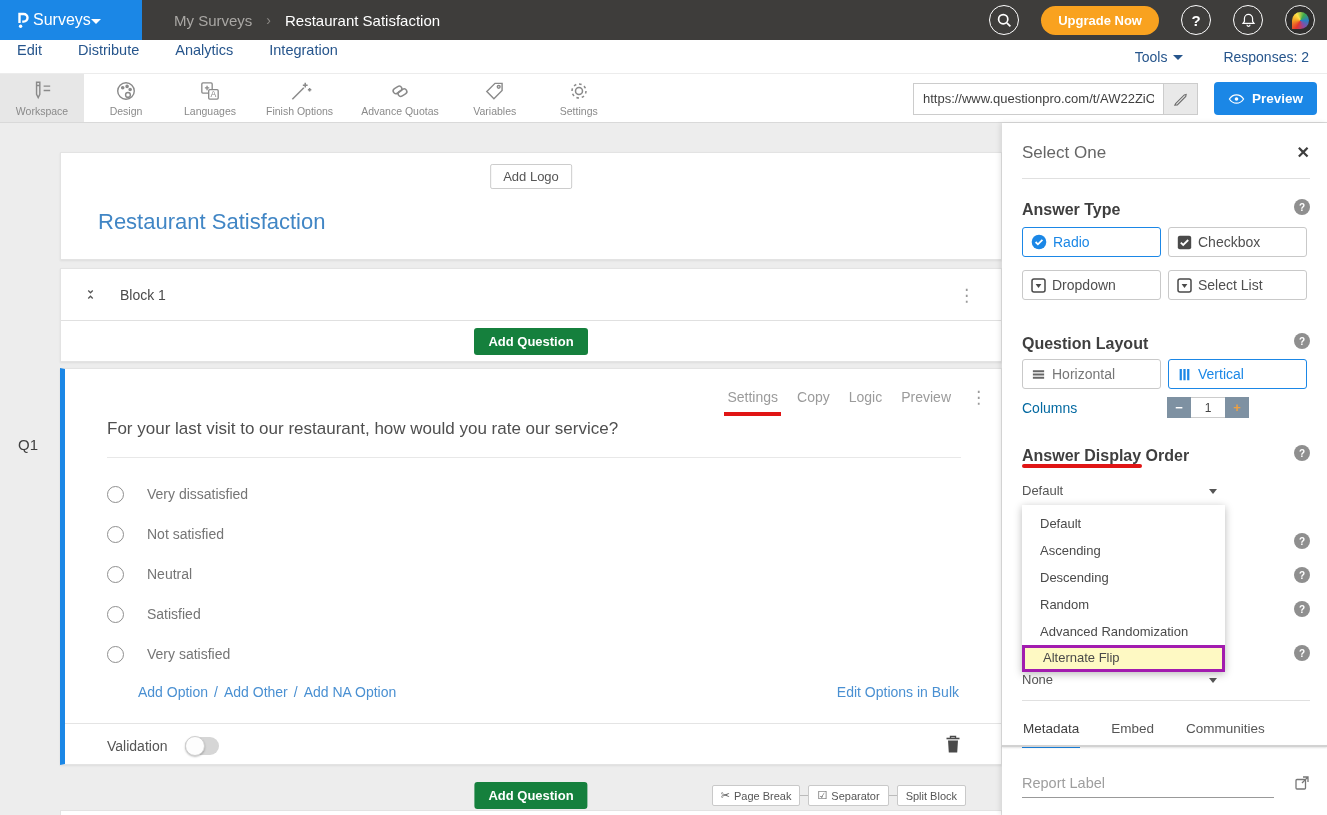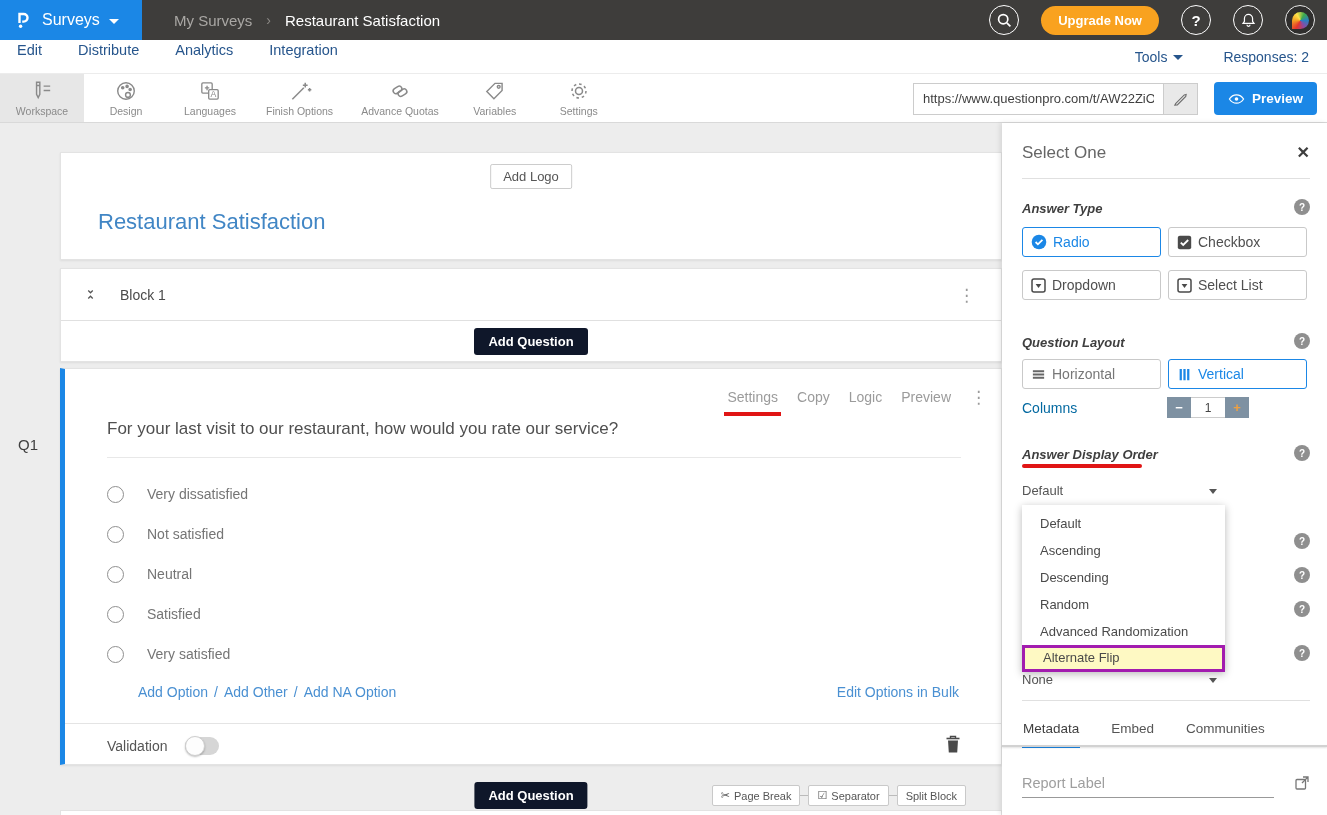--- a/index.html
+++ b/index.html
@@ -4,21 +4,21 @@
 <style>
   * { margin:0; padding:0; box-sizing:border-box; }
   html,body { background:#d8d8d8; }
   .root{ position:relative; width:1327px; height:815px; background:#ededed;
          font-family:"Liberation Sans",sans-serif; overflow:hidden; }
 
   
   .topbar{ position:absolute; left:0; top:0; right:0; height:40px; background:#3e3d3b;
            display:flex; align-items:center; }
   .brand{ width:142px; height:40px; background:#1b87e6; display:flex; align-items:center;
-          padding-left:13px; gap:9px; cursor:pointer; }
+          padding-left:13px; cursor:pointer; }
   .brand-label{ color:#fff; font-size:16px; }
   .caret-down{ width:0; height:0; border-left:5px solid transparent; border-right:5px solid transparent;
                border-top:5px solid #fff; display:inline-block; margin-top:2px;}
   .crumbs{ display:flex; align-items:center; gap:14px; margin-left:32px; font-size:15px; }
   .crumb-parent{ color:#a9a7a4; cursor:pointer; }
   .crumb-sep{ color:#8b8985; font-size:14px; }
   .crumb-current{ color:#fff; }
   .topbar-right{ margin-left:auto; display:flex; align-items:center; gap:22px; padding-right:12px; }
   .circle-btn{ width:30px; height:30px; border:1.5px solid #fff; border-radius:50%;
                display:flex; align-items:center; justify-content:center; cursor:pointer;
@@ -66,21 +66,21 @@
                 border:1px solid #ccc; border-radius:2px; padding:4px 12px; font-size:13px; color:#555; cursor:pointer;}
   .survey-title{ position:absolute; left:37px; top:56px; font-size:22px; color:#4186c5; }
 
   .card-block{ top:268px; height:94px; }
   .block-head{ height:52px; border-bottom:1px solid #e0e0e0; display:flex; align-items:center; }
   .collapse-ic{ margin-left:22px; cursor:pointer; display:flex; }
   .block-title{ margin-left:22px; font-size:14px; color:#4a4a4a; }
   .dots{ margin-left:auto; margin-right:26px; color:#9a9a9a; font-size:17px; letter-spacing:0;
          cursor:pointer; font-family:"DejaVu Sans",sans-serif; }
   .block-addrow{ height:41px; display:flex; align-items:center; justify-content:center; }
-  .btn-primary{ background:#0f172a; color:#fff; border:none; border-radius:3px; font-weight:bold;
+  .btn-primary{ background:#15803d; color:#fff; border:none; border-radius:3px; font-weight:bold;
                 font-size:13px; padding:6px 14px; cursor:pointer; }
 
   .card-question{ top:368px; height:397px; border-left:5px solid #1b87e6; }
   .qtabs{ position:absolute; top:18px; right:14px; display:flex; align-items:center; gap:19px;
           font-size:14px; color:#9b9b9b; }
   .qtab{ cursor:pointer; position:relative; }
   .qtab.annotated::after{ content:""; position:absolute; left:-3px; right:-3px; bottom:-11px; height:4px; background:#e01515; }
   .qtabs .dots{ margin:0; }
   .qtext{ position:absolute; left:42px; top:50px; font-size:17px; color:#4f4f4f; }
   .qdivider{ position:absolute; left:42px; right:40px; top:88px; height:1px; background:#e8e8e8; }
@@ -107,21 +107,21 @@
   .mini-dash{ width:8px; height:1px; background:#bbb; }
   .bottom-strip{ position:absolute; left:60px; top:810px; width:942px; height:5px; background:#fff;
                  border:1px solid #e3e3e3; border-bottom:none; }
 
   
   .panel{ position:absolute; left:1002px; top:123px; width:325px; height:692px; background:#fff;
           box-shadow:-2px 0 5px rgba(0,0,0,.10); }
   .panel-title{ position:absolute; left:20px; top:20px; font-size:17px; color:#666; }
   .panel-close{ position:absolute; right:17px; top:20px; font-size:16px; font-weight:bold; color:#3e3e3e; cursor:pointer; }
   .p-div1{ position:absolute; left:20px; right:17px; top:55px; height:1px; background:#e0e0e0; }
-  .sec-label{ position:absolute; left:20px; font-size:13px; font-weight:bold; color:#3f3f3f;font-style:italic; }
+  .sec-label{ position:absolute; left:20px; font-size:16px; font-weight:bold; color:#3f3f3f; }
   .help{ position:absolute; right:17px; width:16px; height:16px; border-radius:50%; background:#8f8f8f;
          color:#fff; font-size:10px; font-weight:bold; display:flex; align-items:center; justify-content:center; cursor:pointer; }
   .type-btn{ position:absolute; width:139px; height:30px; border:1px solid #c9c9c9; border-radius:3px;
              background:#fff; display:flex; align-items:center; gap:6px; padding-left:8px; font-size:14px;
              color:#4f4f4f; cursor:pointer; }
   .type-btn.selected{ border:1px solid #1b87e6; color:#1b87e6; }
   .col-label{ position:absolute; left:20px; top:277px; font-size:14px; color:#0369a1;text-align:right; }
   .stepper{ position:absolute; left:165px; top:274px; display:flex; }
   .step-btn{ width:24px; height:21px; background:#7e91a2; border:none; color:#fff; font-size:13px;
              font-weight:bold; cursor:pointer; display:flex; align-items:center; justify-content:center; }

